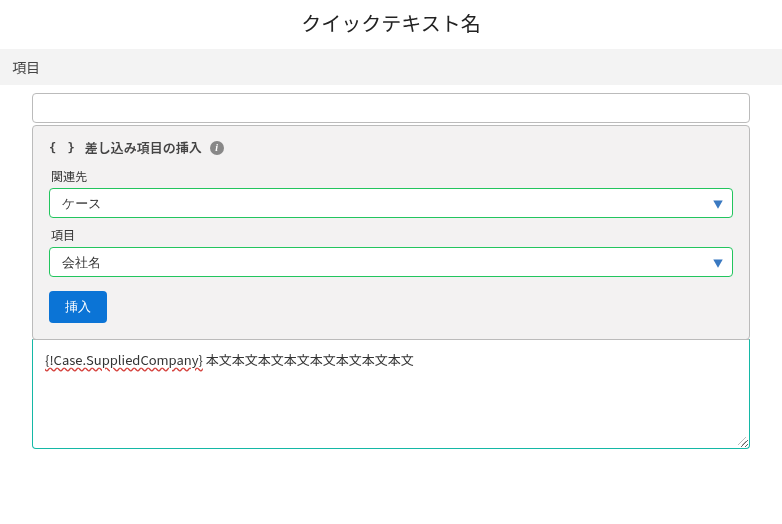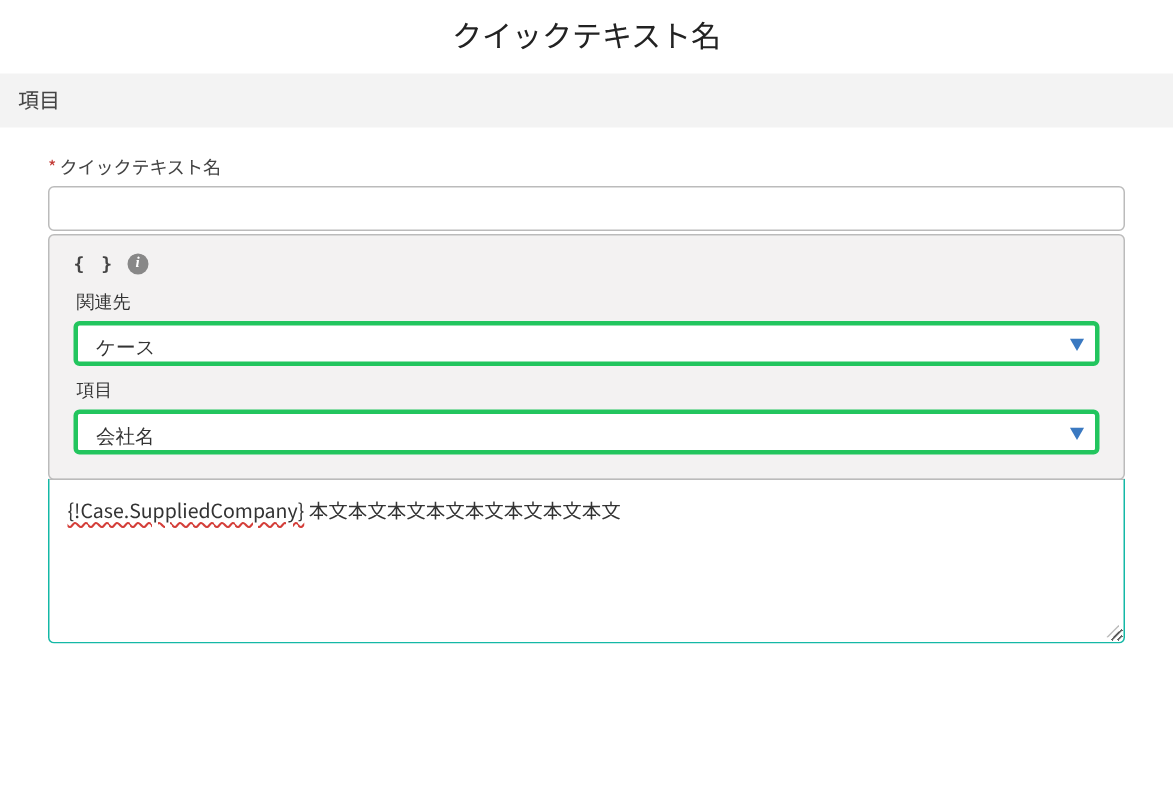--- a/index.html
+++ b/index.html
@@ -81,30 +81,29 @@
     justify-content: center;
     font-family: Georgia, serif;
     font-style: italic;
     font-size: 10px;
     line-height: 1;
   }
   .sub-label {
     font-size: 12px;
     color: #333;
     margin: 8px 0 4px 2px;
-    font-family: Liberation Mono, monospace;
   }
   .select-wrap {
     position: relative;
     width: 100%;
   }
   .select-box {
     width: 100%;
     background: #fff;
-    border: 3px solid #22c55e;
+    border: 1px solid #22c55e;
     border-radius: 4px;
     padding: 6px 30px 6px 12px;
     font-size: 13px;
     height: 30px;
     text-align: left;
     cursor: pointer;
     color: #333;
   }
   .select-wrap .caret {
     position: absolute;
@@ -155,44 +154,43 @@
 </style>
 </head>
 <body>
 
 <div class="page-title">クイックテキスト名</div>
 
 <div class="section-header">項目</div>
 
 <div class="form-area">
 
-  <div class="field-label">
-    <span class="req">*</span><span>クイックテキスト名</span>
-  </div>
   <input type="text" class="text-input" value="" style="">
 
 
   <div class="merge-panel">
     <div class="merge-header">
       <span class="brackets">{ }</span>
+      <span>差し込み項目の挿入</span>
       <span class="info-icon">i</span>
     </div>
 
     <div class="sub-label">関連先</div>
     <div class="select-wrap">
       <button type="button" class="select-box">ケース</button>
       <span class="caret">▼</span>
     </div>
 
     <div class="sub-label">項目</div>
     <div class="select-wrap">
       <button type="button" class="select-box">会社名</button>
       <span class="caret">▼</span>
     </div>
 
+    <button type="button" class="insert-btn">挿入</button>
   </div>
 
   <div class="message-body" contenteditable="true" style="">
     <span class="merge-field-token">{!Case.SuppliedCompany}</span><span> 本文本文本文本文本文本文本文本文</span>
     <svg class="resize-handle" viewBox="0 0 10 10">
       <line x1="2" y1="10" x2="10" y2="2" stroke="#bbb" stroke-width="1"></line>
       <line x1="6" y1="10" x2="10" y2="6" stroke="#bbb" stroke-width="1"></line>
     </svg>
   </div>
 

